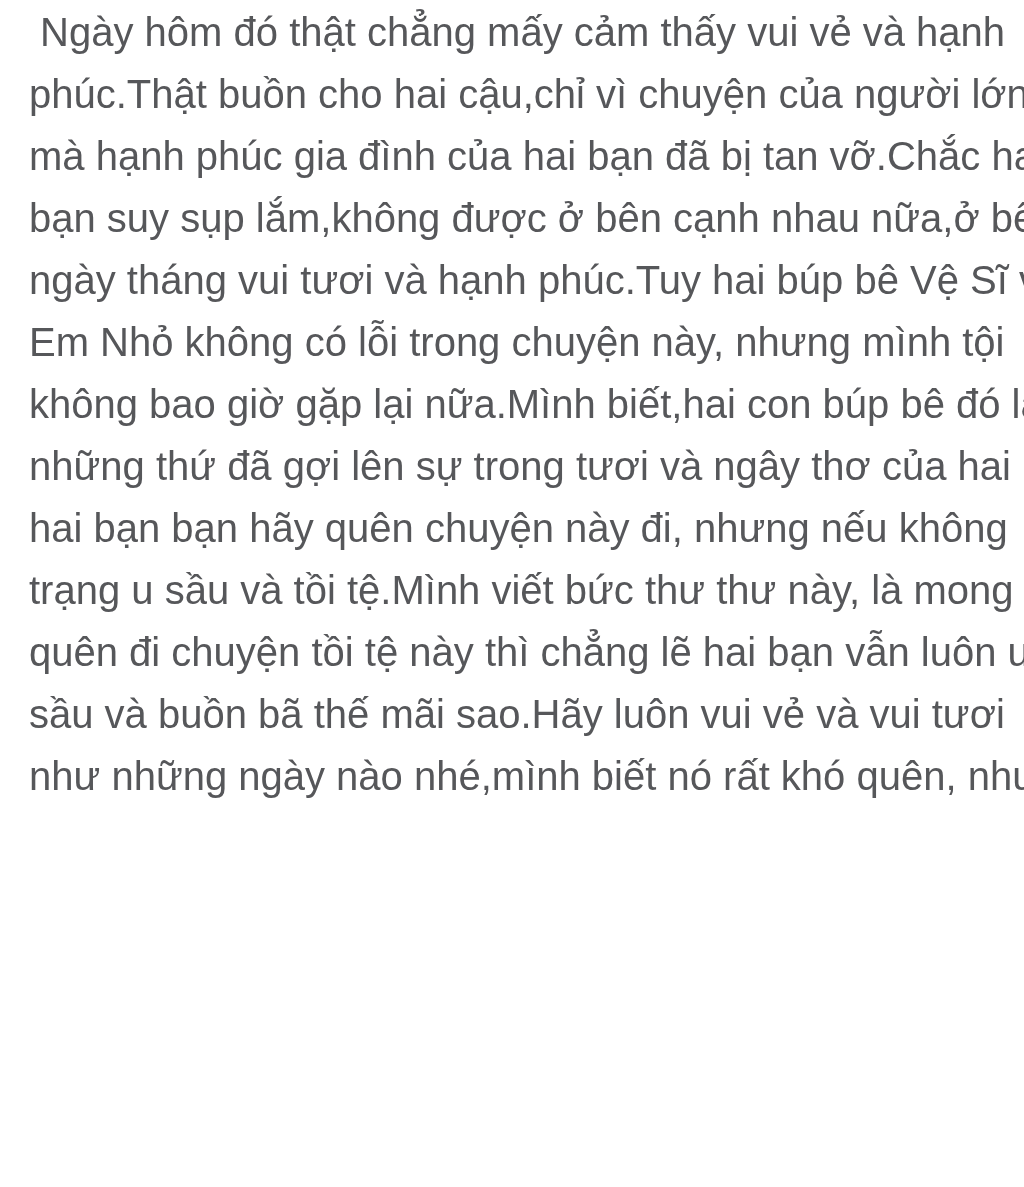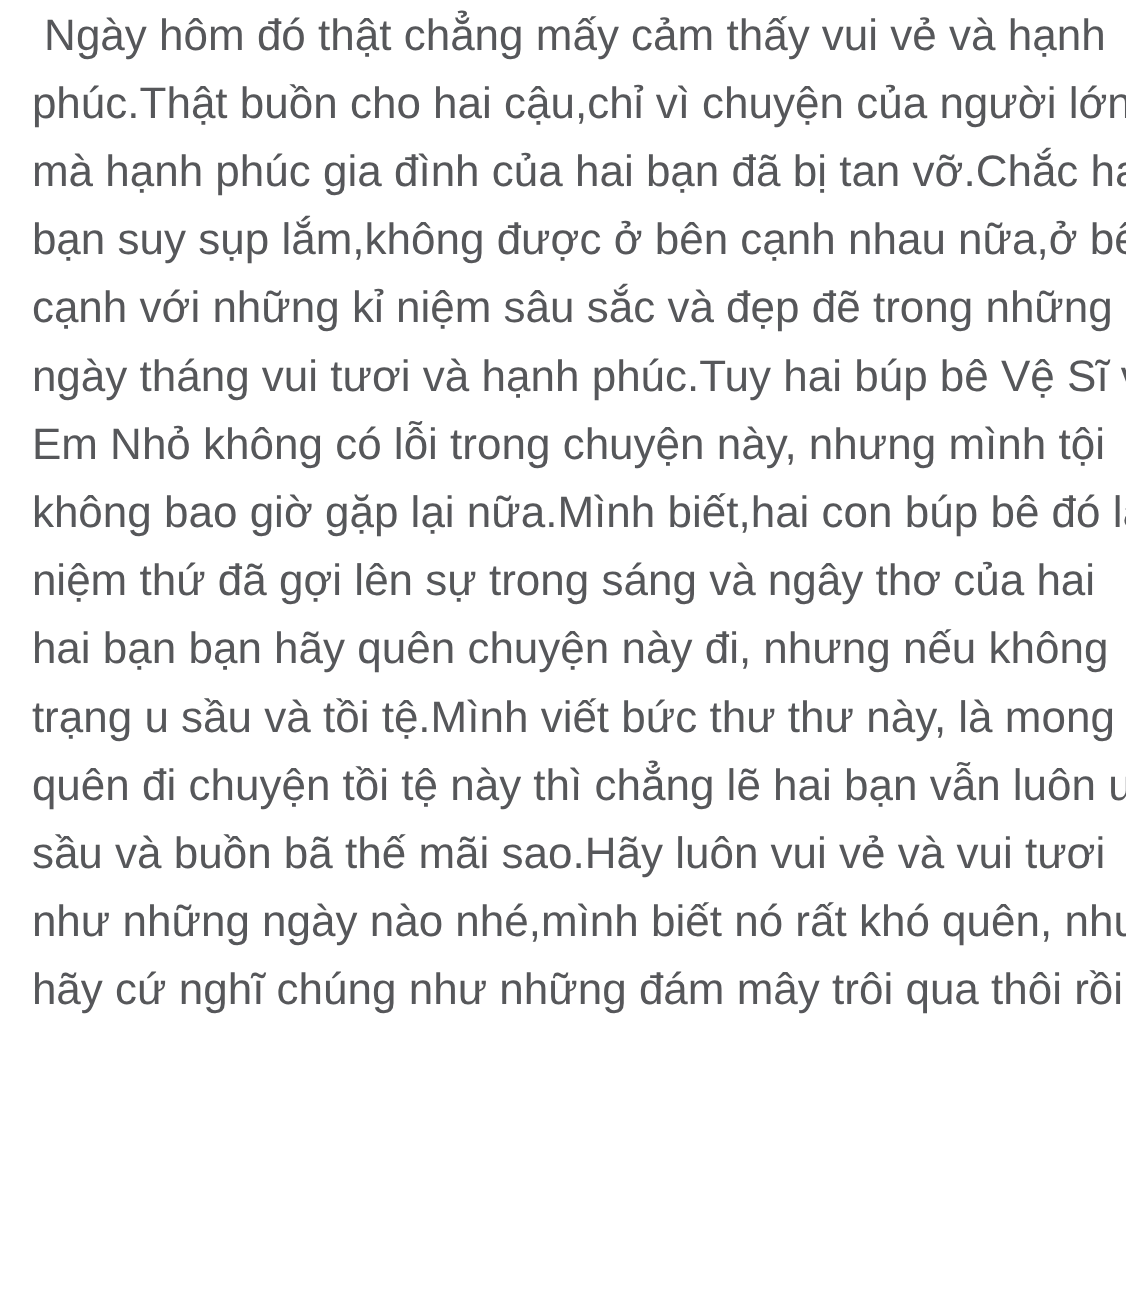--- a/index.html
+++ b/index.html
@@ -30,24 +30,22 @@
   }
 </style>
 </head>
 <body>
 
 <div class="document-body">
   <div class="text-line"> Ngày hôm đó thật chẳng mấy cảm thấy vui vẻ và hạnh</div>
   <div class="text-line">phúc.Thật buồn cho hai cậu,chỉ vì chuyện của người lớn,</div>
   <div class="text-line">mà hạnh phúc gia đình của hai bạn đã bị tan vỡ.Chắc hai</div>
   <div class="text-line">bạn suy sụp lắm,không được ở bên cạnh nhau nữa,ở bên</div>
-  <div class="text-line">cạnh với những kỉ niệm sâu sắc và đẹp đẽ trong những</div>
   <div class="text-line">ngày tháng vui tươi và hạnh phúc.Tuy hai búp bê Vệ Sĩ và</div>
   <div class="text-line">Em Nhỏ không có lỗi trong chuyện này, nhưng mình tội</div>
   <div class="text-line">không bao giờ gặp lại nữa.Mình biết,hai con búp bê đó là</div>
-  <div class="text-line">niệm thứ đã gợi lên sự trong sáng và ngây thơ của hai</div>
+  <div class="text-line">những thứ đã gợi lên sự trong tươi và ngây thơ của hai</div>
   <div class="text-line">hai bạn bạn hãy quên chuyện này đi, nhưng nếu không</div>
   <div class="text-line">trạng u sầu và tồi tệ.Mình viết bức thư thư này, là mong</div>
   <div class="text-line">quên đi chuyện tồi tệ này thì chẳng lẽ hai bạn vẫn luôn u</div>
   <div class="text-line">sầu và buồn bã thế mãi sao.Hãy luôn vui vẻ và vui tươi</div>
   <div class="text-line">như những ngày nào nhé,mình biết nó rất khó quên, nhưng</div>
-  <div class="text-line">hãy cứ nghĩ chúng như những đám mây trôi qua thôi rồi</div>
 </div>
 
 </body></html>

